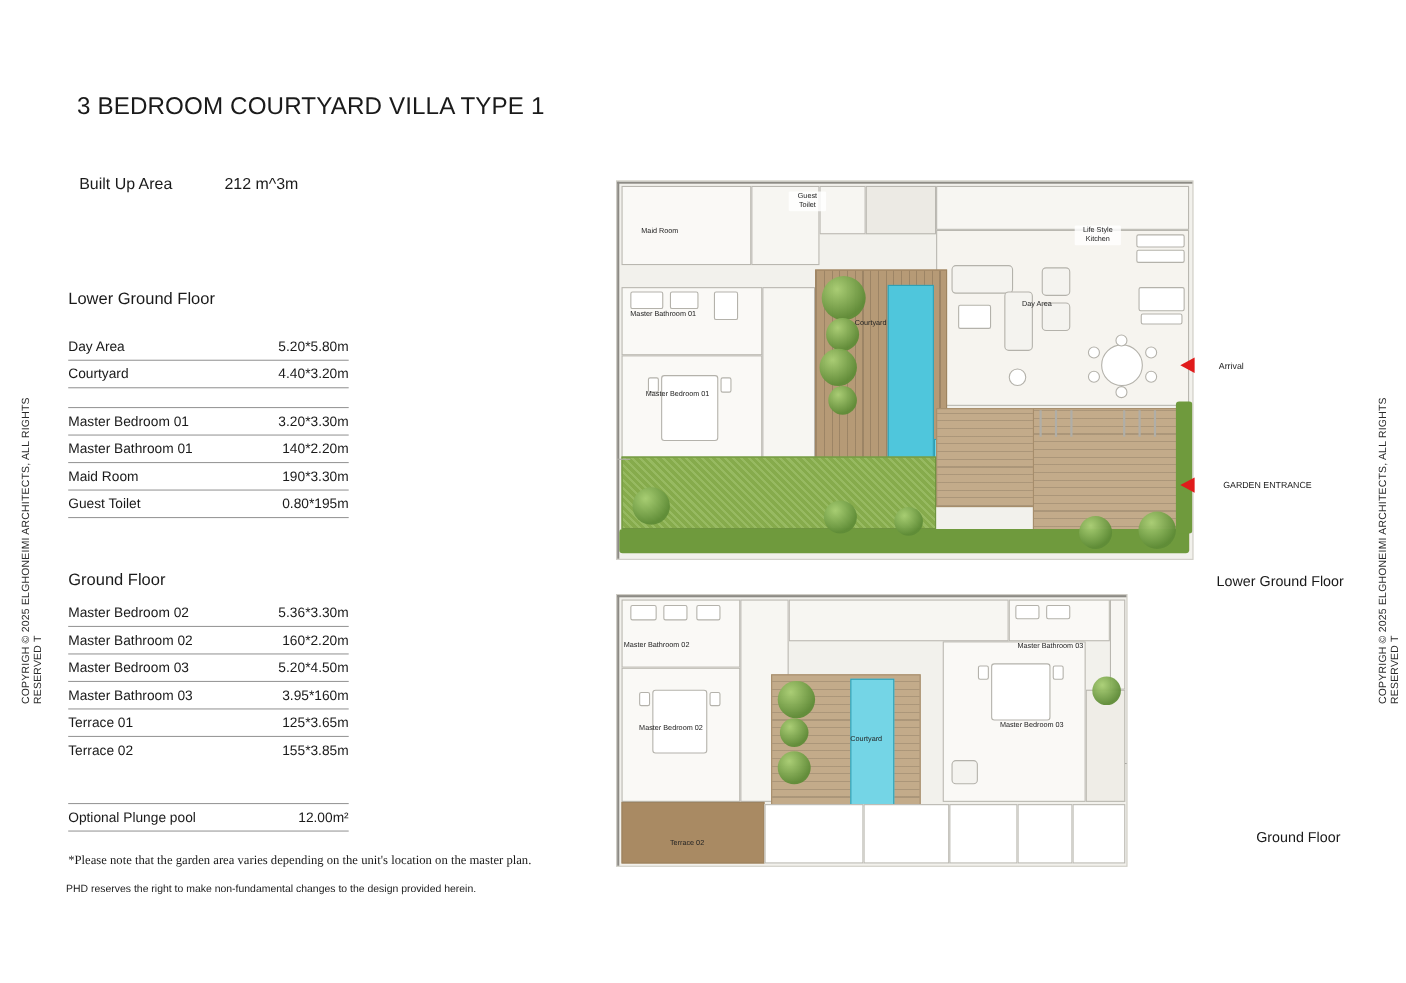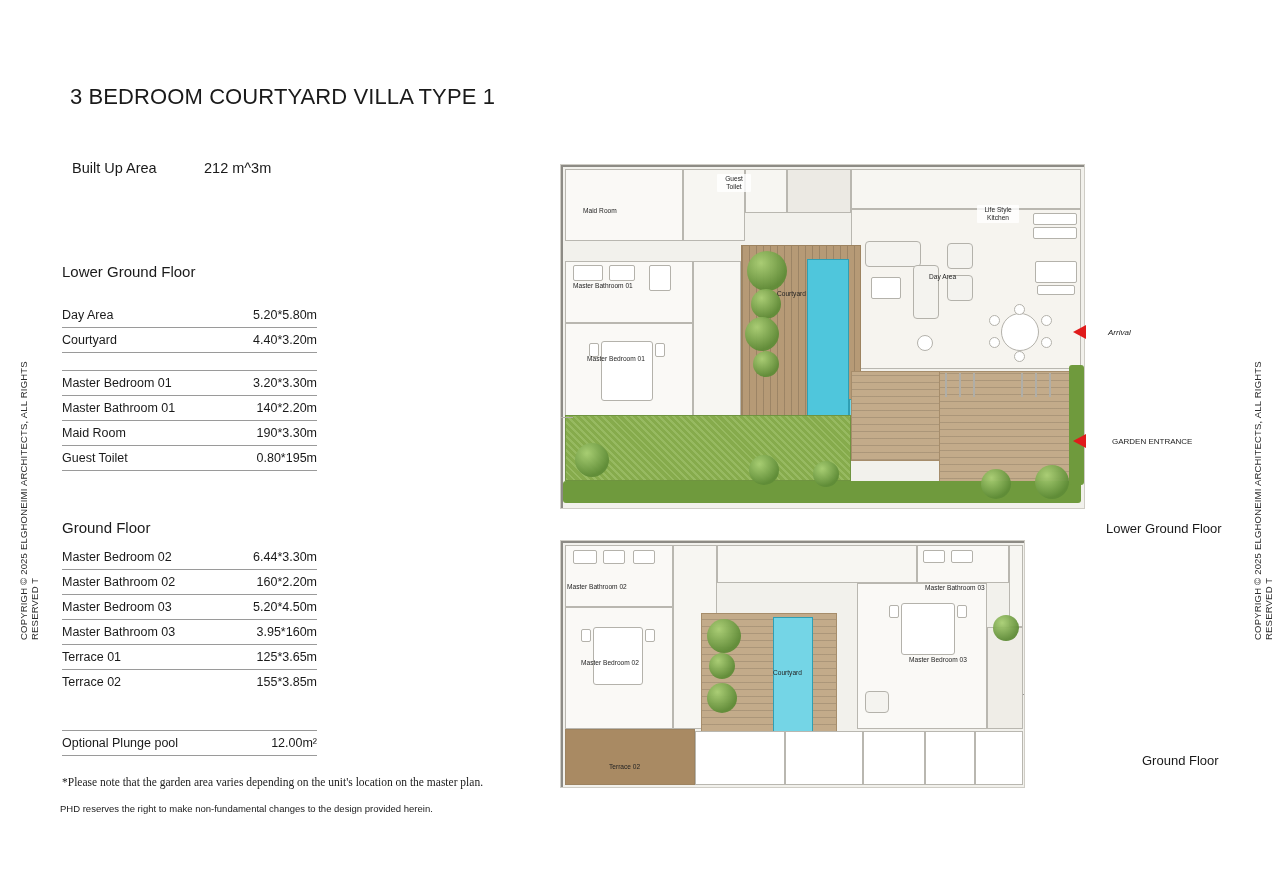--- a/index.html
+++ b/index.html
@@ -276,21 +276,21 @@
     <span class="name">Guest Toilet</span>
     <span class="dim">0.80*195m</span>
   </div>
 </div>
 
 <div class="section-title" id="gf-title">Ground Floor</div>
 
 <div class="spec-table" id="gf-table">
   <div class="spec-row">
     <span class="name">Master Bedroom 02</span>
-    <span class="dim">6.44*3.30m</span>
+    <span class="dim">5.36*3.30m</span>
   </div>
   <div class="spec-row">
     <span class="name">Master Bathroom 02</span>
     <span class="dim">160*2.20m</span>
   </div>
   <div class="spec-row">
     <span class="name">Master Bedroom 03</span>
     <span class="dim">5.20*4.50m</span>
   </div>
   <div class="spec-row">
@@ -402,21 +402,21 @@
   <div class="plan-label" style="left:22px;top:42px;">Maid Room</div>
   <div class="plan-label box" style="left:156px;top:9px;">Guest Toilet</div>
   <div class="plan-label box" style="left:416px;top:40px;width:42px;">Life Style Kitchen</div>
   <div class="plan-label" style="left:368px;top:108px;">Day Area</div>
   <div class="plan-label" style="left:216px;top:125px;">Courtyard</div>
   <div class="plan-label" style="left:12px;top:117px;">Master Bathroom 01</div>
   <div class="plan-label" style="left:26px;top:190px;">Master Bedroom 01</div>
 </div>
 
 <div class="arrow-left" style="left:1073px;top:325px;"></div>
-<div class="marker" style="left:1108px;top:328px;font-style:italic;">Arrival</div>
+<div class="marker" style="left:1108px;top:328px;">Arrival</div>
 
 <div class="arrow-left" style="left:1073px;top:434px;"></div>
 <div class="marker" style="left:1112px;top:437px;">GARDEN ENTRANCE</div>
 
 <div class="plan" id="plan-gf">
 
   <div class="wall" style="left:0;top:0;width:465px;height:2px;"></div>
   <div class="wall" style="left:0;top:0;width:2px;height:248px;"></div>
 
   <div class="rm" style="left:4px;top:4px;width:108px;height:62px;"></div>

